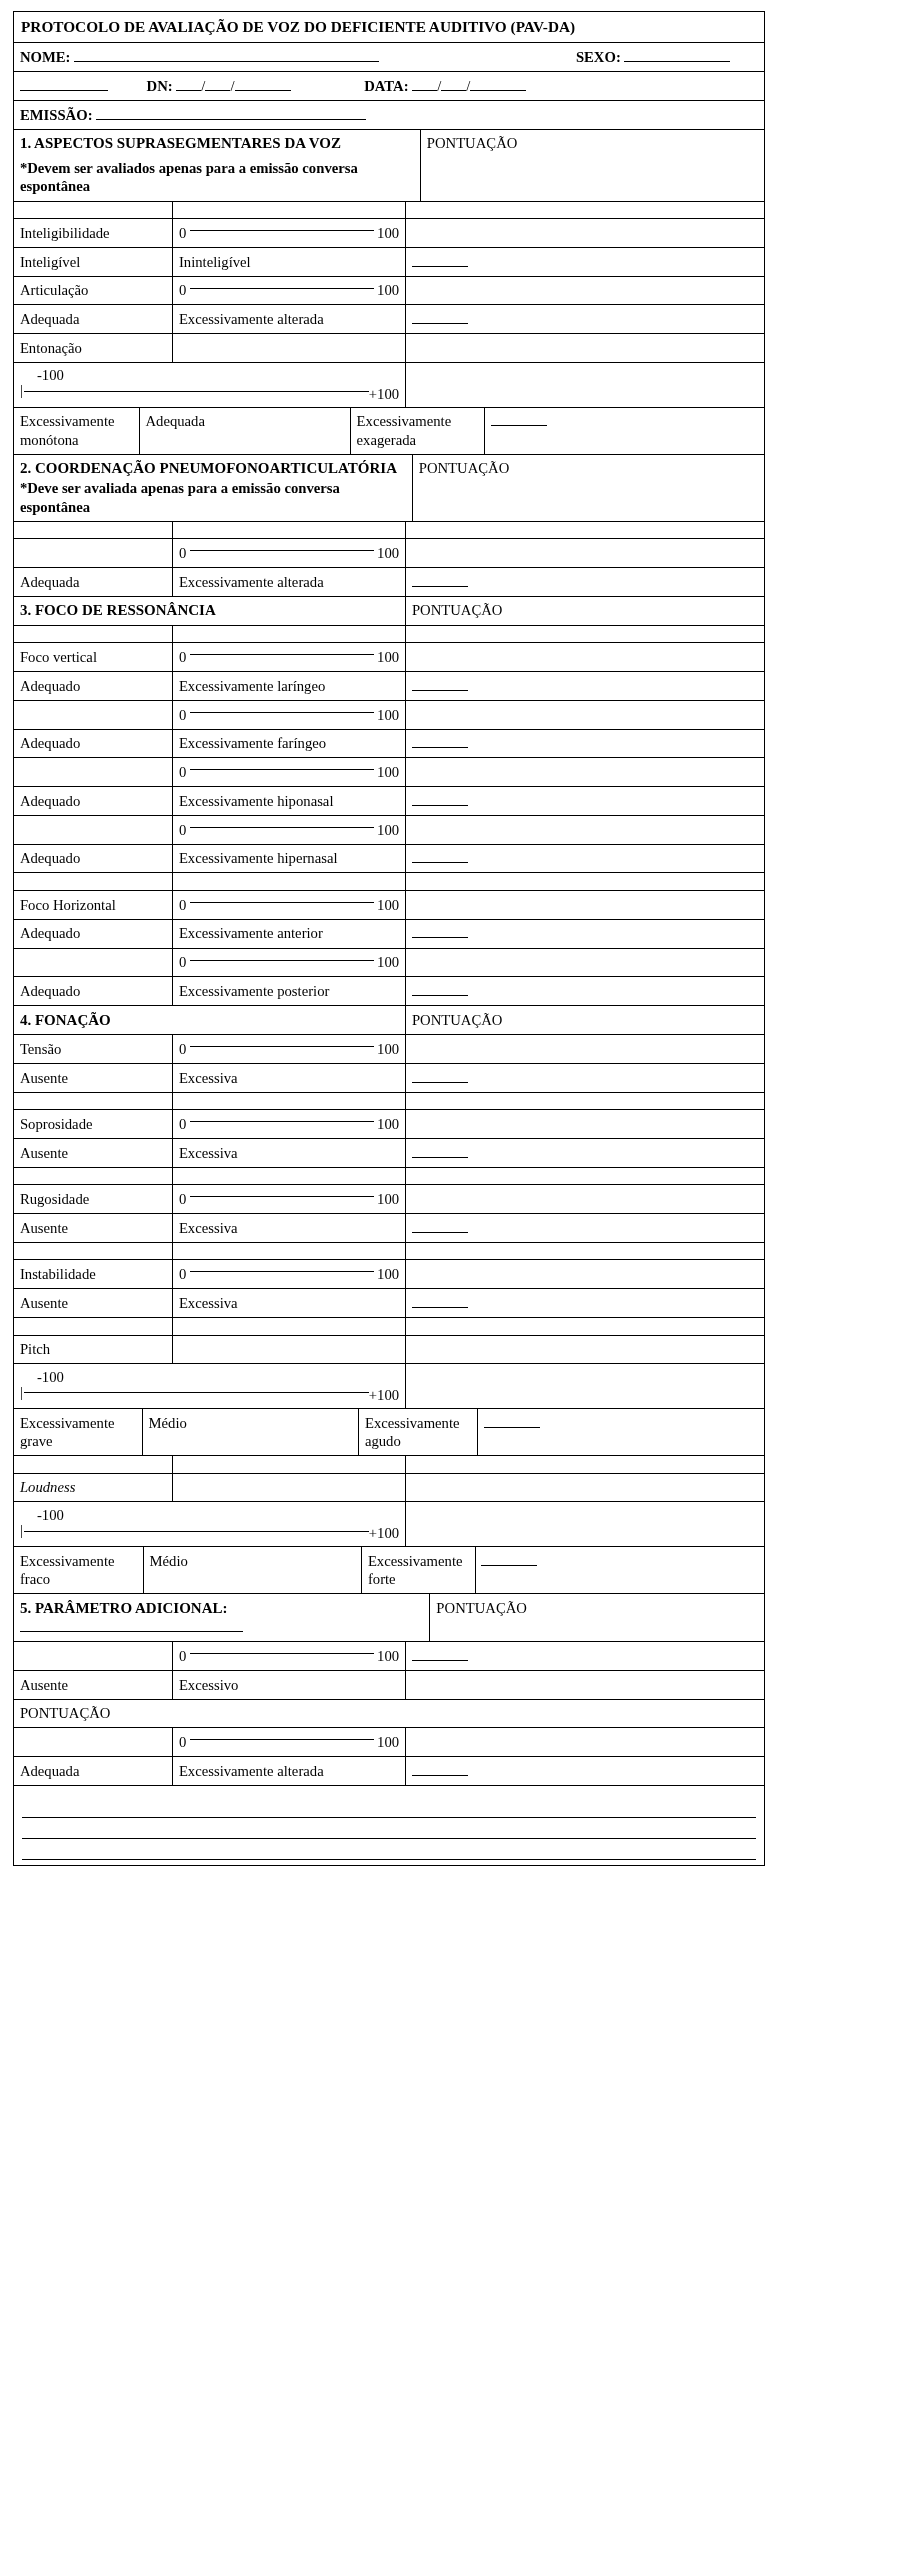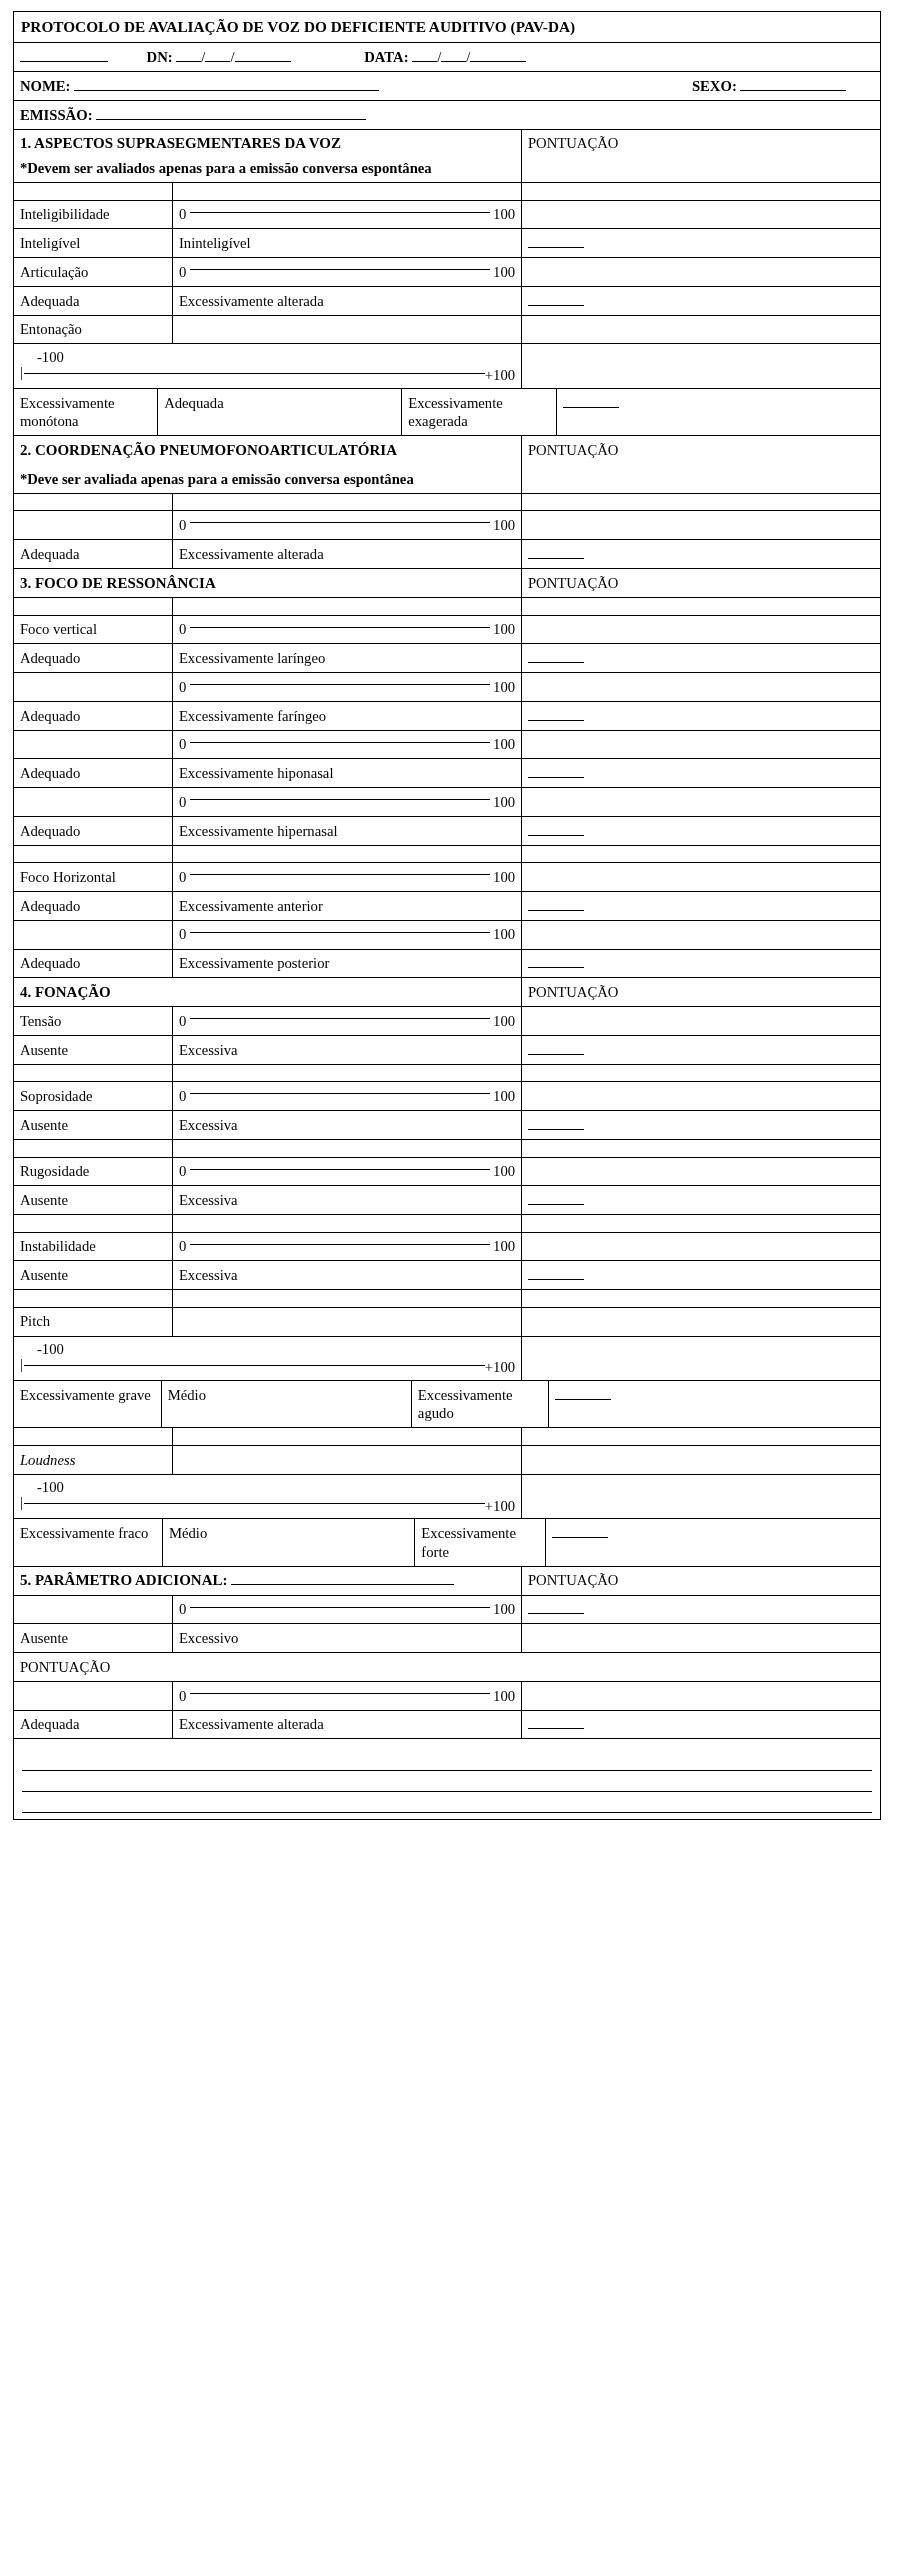--- a/index.html
+++ b/index.html
@@ -14,21 +14,21 @@
   .page {
     width: 925px;
     min-height: 2576px;
     box-sizing: border-box;
     padding: 10.6px 13px 17.6px 13px;
     background: #ffffff;
   }
   .doc {
     border: 1.2px solid #000;
     border-bottom: none;
-    width: 868px;
+    width: 752px;
     box-sizing: border-box;
   }
   .row {
     display: flex;
     border-bottom: 0.6px solid #000;
     box-sizing: border-box;
   }
   .row.thick {
     border-bottom: 1.2px solid #000;
   }
@@ -140,40 +140,40 @@
 <body>
 
 <div class="page">
   <div class="doc">
 
     <div class="row thick">
       <div class="cell title-cell">PROTOCOLO DE AVALIAÇÃO DE VOZ DO DEFICIENTE AUDITIVO (PAV-DA)</div>
     </div>
 
     <div class="row">
+      <div class="cell grow">
+        <span class="bold">NOME:</span>
+        <span class="ul ul-520"></span>
+      </div>
+      <div class="cell" style="width:194px">
+        <span class="bold">SEXO:</span>
+        <span class="ul ul-180"></span>
+      </div>
+    </div>
+
+    <div class="row">
       <div class="cell grow nowrap">
         <span class="ul ul-150"></span>
         <span class="bold" style="margin-left:35px">DN:</span>
         <span class="ul ul-40"></span><span>/</span><span class="ul ul-40"></span><span>/</span><span class="ul ul-90"></span>
         <span class="bold" style="margin-left:70px">DATA:</span>
         <span class="ul ul-40"></span><span>/</span><span class="ul ul-40"></span><span>/</span><span class="ul ul-90"></span>
       </div>
     </div>
 
-    <div class="row">
-      <div class="cell grow">
-        <span class="bold">NOME:</span>
-        <span class="ul ul-520"></span>
-      </div>
-      <div class="cell" style="width:194px">
-        <span class="bold">SEXO:</span>
-        <span class="ul ul-180"></span>
-      </div>
-    </div>
-
     <div class="row thick">
       <div class="cell grow">
         <span class="bold">EMISSÃO:</span>
         <span class="ul ul-460"></span>
       </div>
     </div>
 
     <div class="row">
       <div class="cell grow bdr-r">
         <div class="sec-head"><span>1.</span>
@@ -243,21 +243,21 @@
       <div class="cell w-left bdr-r">Excessivamente monótona</div>
       <div class="cell bdr-r" style="width:270px">Adequada</div>
       <div class="cell grow bdr-r">Excessivamente exagerada</div>
       <div class="cell w-right"><span class="score-blank"></span></div>
     </div>
 
     <div class="row">
       <div class="cell grow bdr-r">
         <div class="sec-head"><span>2.</span>
           <span>COORDENAÇÃO PNEUMOFONOARTICULATÓRIA</span></div>
-        <div class="bold" style="margin-top:10px">*Deve ser avaliada apenas para a emissão conversa espontânea</div>
+        <div class="bold" style="margin-top:1px">*Deve ser avaliada apenas para a emissão conversa espontânea</div>
       </div>
       <div class="cell w-right pont">PONTUAÇÃO</div>
     </div>
     <div class="row blank-row">
       <div class="cell w-left bdr-r">&nbsp;</div>
       <div class="cell grow bdr-r">&nbsp;</div>
       <div class="cell w-right">&nbsp;</div>
     </div>
     <div class="row">
       <div class="cell w-left bdr-r">&nbsp;</div>

